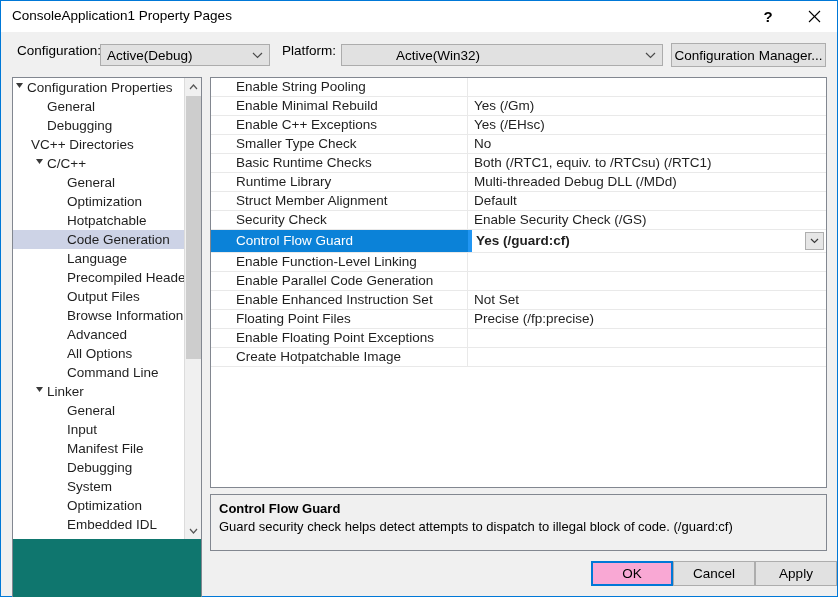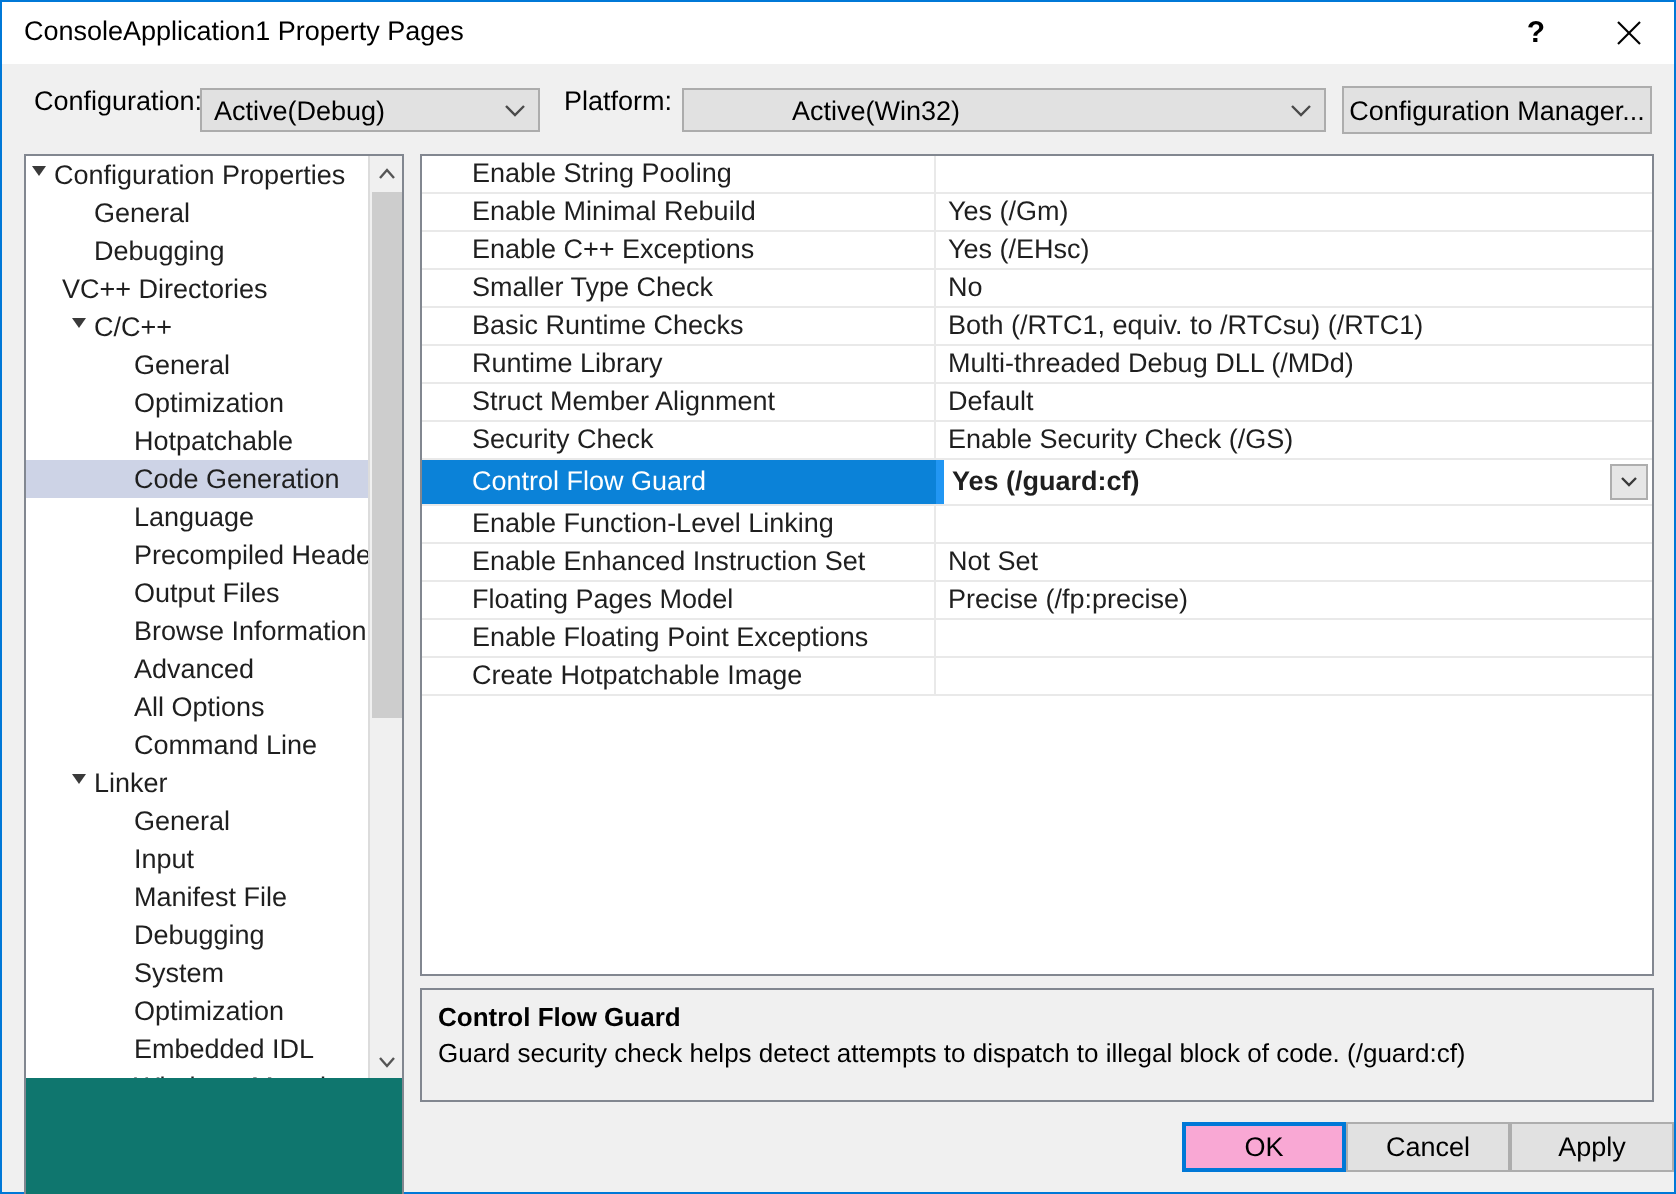--- a/index.html
+++ b/index.html
@@ -442,25 +442,29 @@
               <svg width="9" height="6" viewBox="0 0 9 6">
                 <polyline points="1,1 4.5,4.5 8,1" fill="none" stroke="#3a3a3a" stroke-width="1.2"></polyline>
               </svg>
             </div></div>
         </div>
         <div class="prop-row">
           <div class="prop-name">Enable Function-Level Linking</div>
           <div class="prop-value"></div>
         </div>
         <div class="prop-row">
+          <div class="prop-name">Enable Parallel Code Generation</div>
+          <div class="prop-value"></div>
+        </div>
+        <div class="prop-row">
           <div class="prop-name">Enable Enhanced Instruction Set</div>
           <div class="prop-value">Not Set</div>
         </div>
         <div class="prop-row">
-          <div class="prop-name">Floating Pages Model</div>
+          <div class="prop-name">Floating Point Files</div>
           <div class="prop-value">Precise (/fp:precise)</div>
         </div>
         <div class="prop-row">
           <div class="prop-name">Enable Floating Point Exceptions</div>
           <div class="prop-value"></div>
         </div>
         <div class="prop-row">
           <div class="prop-name">Create Hotpatchable Image</div>
           <div class="prop-value"></div>
         </div>

